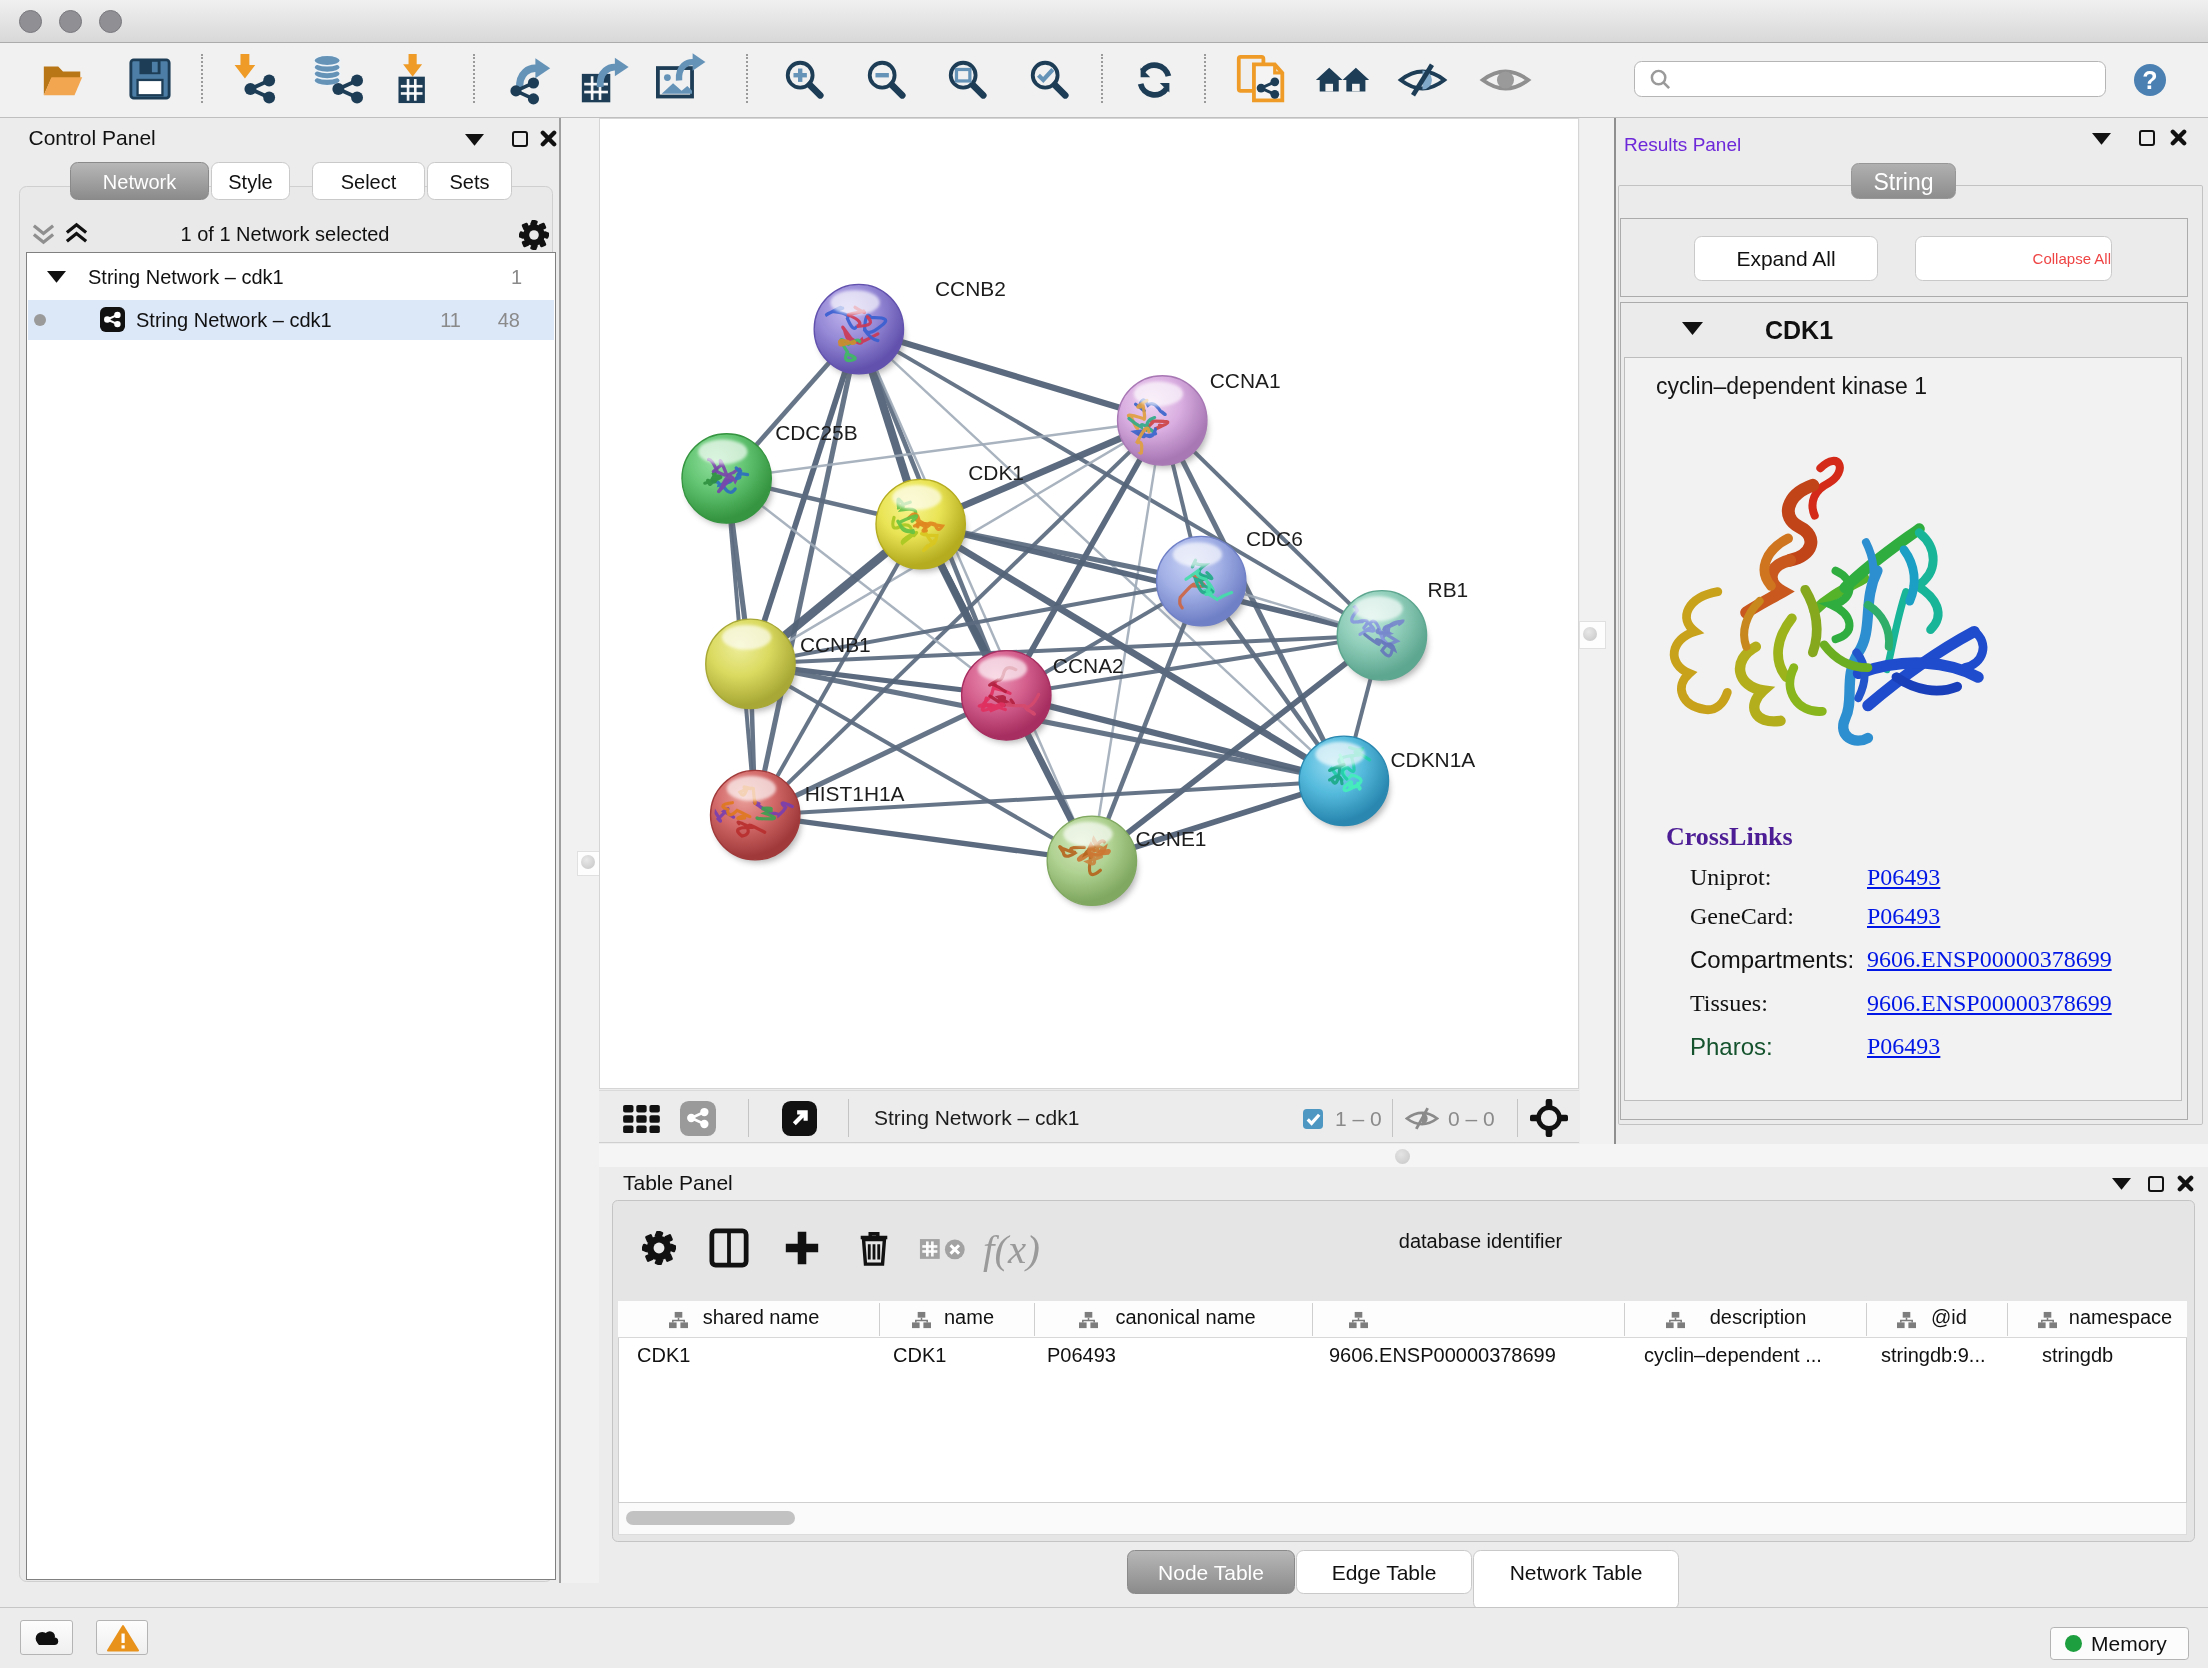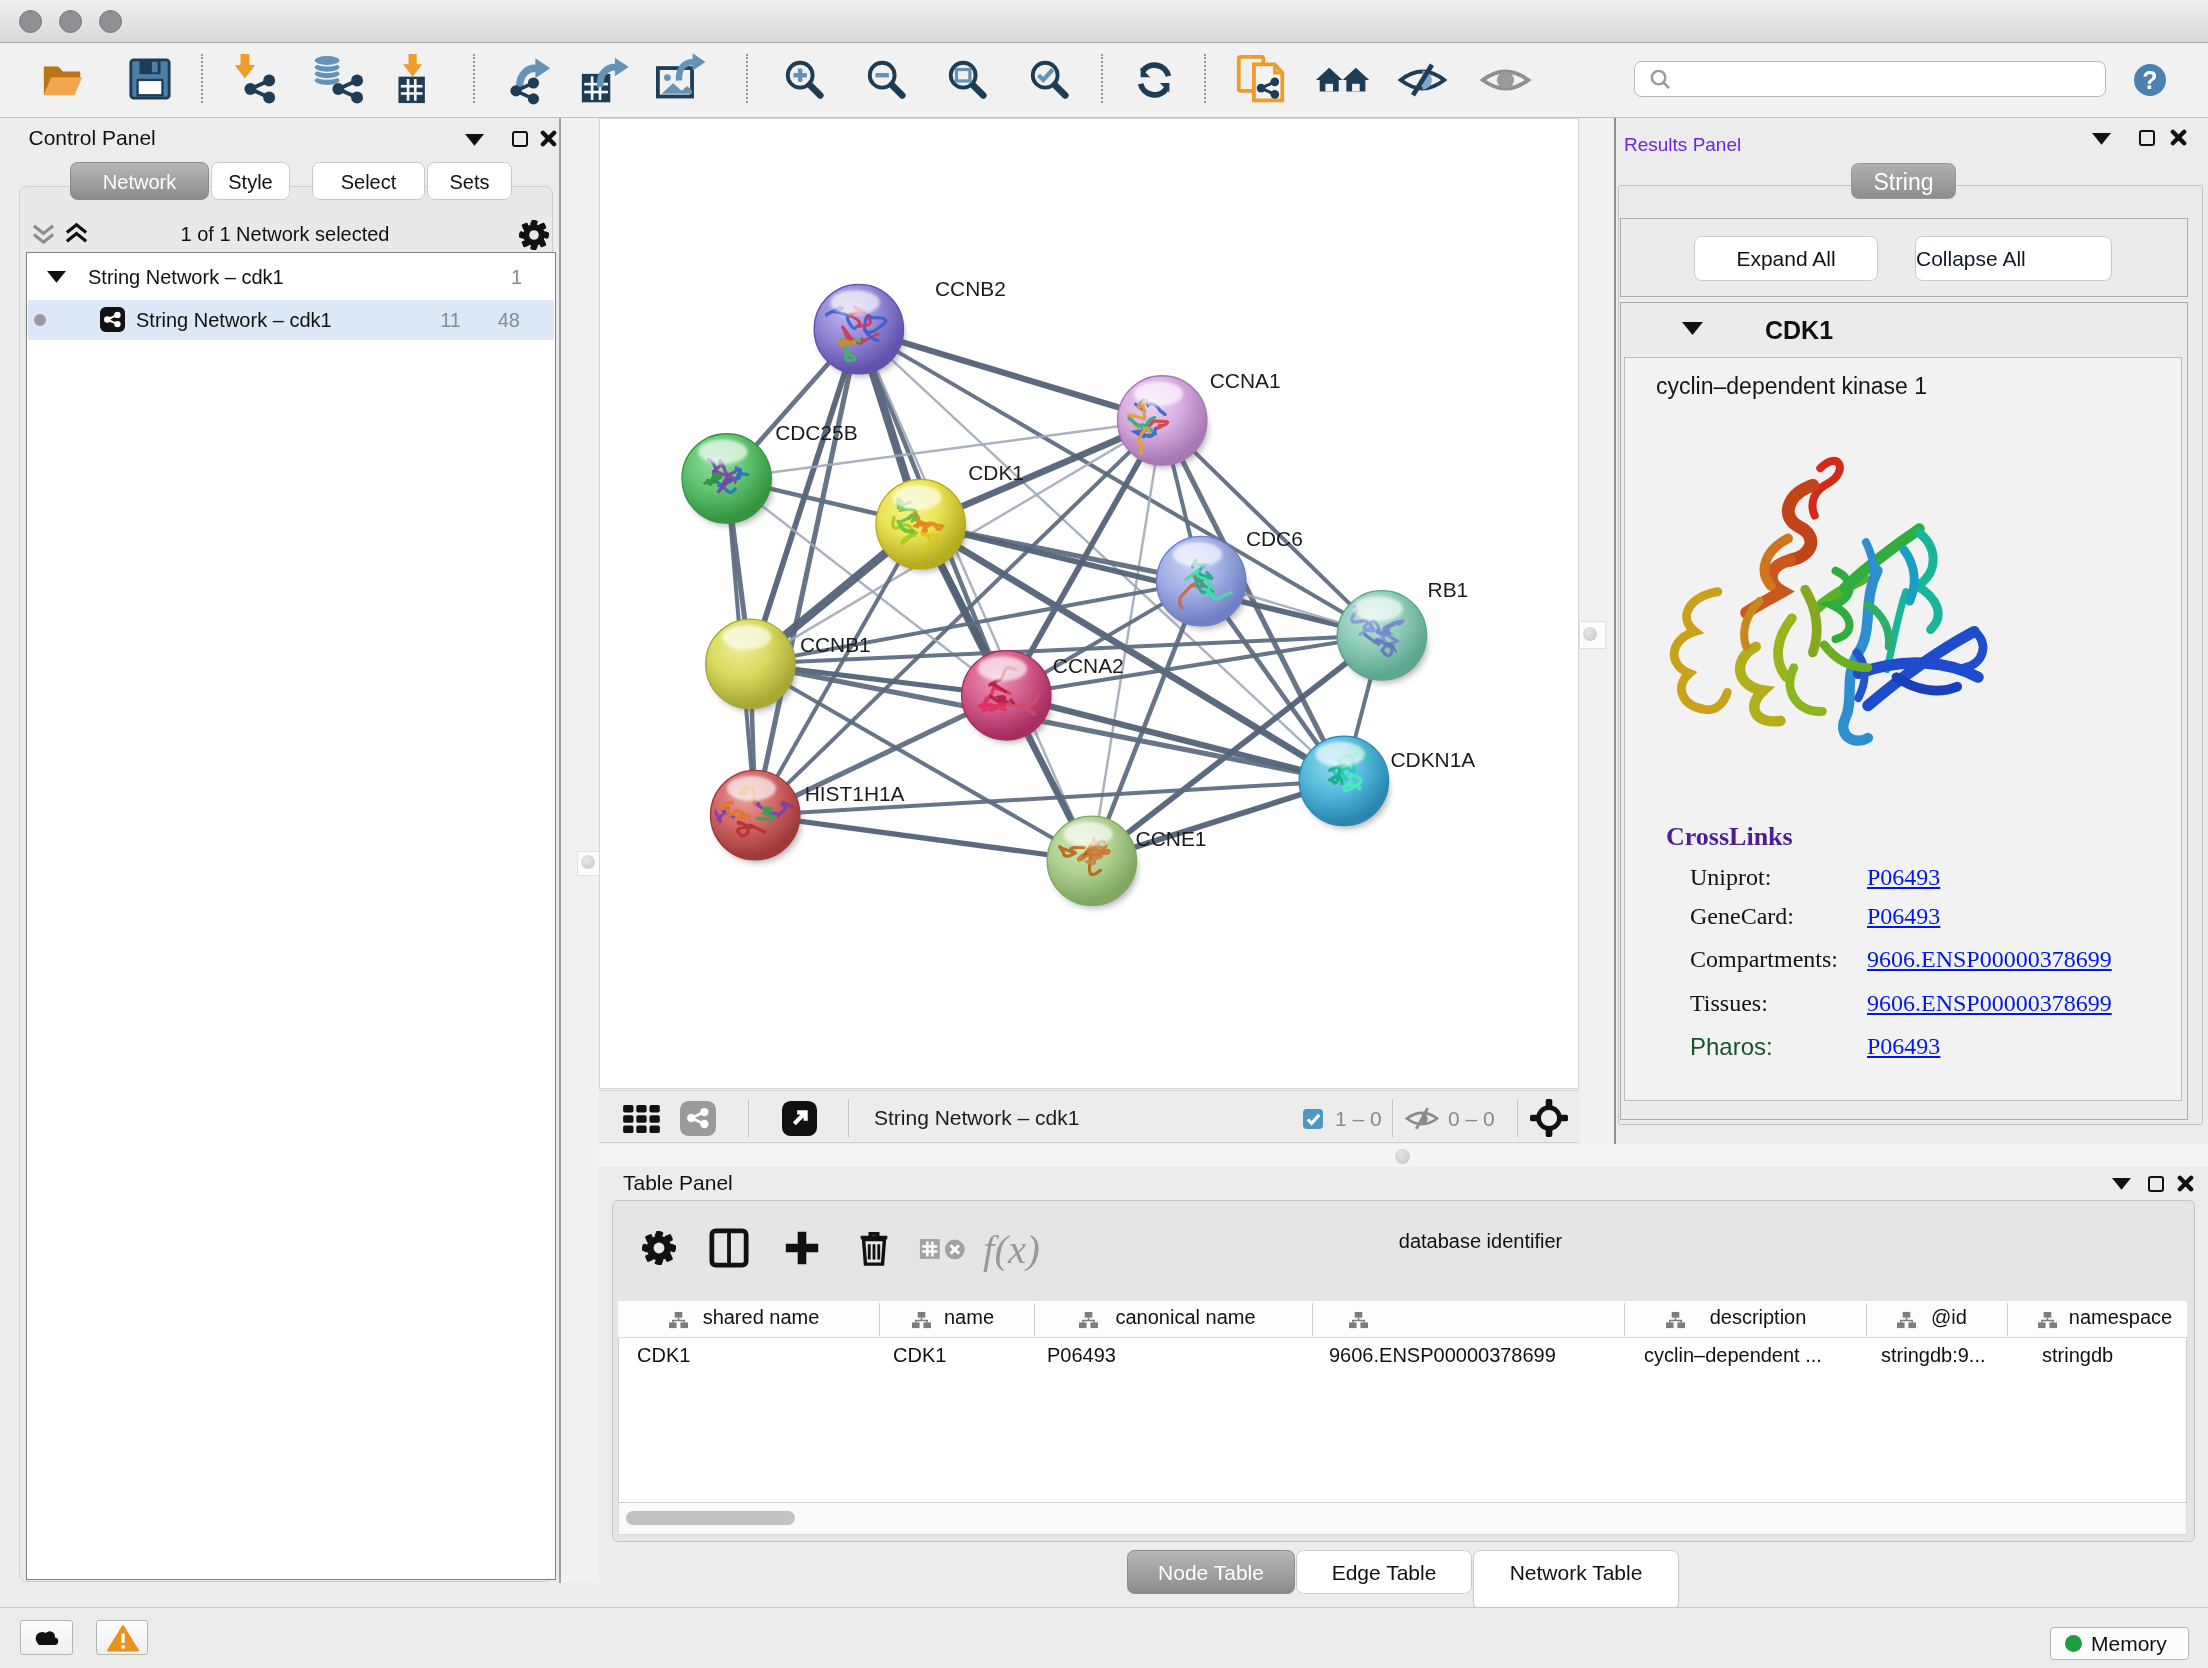--- a/index.html
+++ b/index.html
@@ -523,21 +523,21 @@
       <path d="M0,1 h20 l-10.0,12.4 z" fill="#111"></path>
     </svg>
     <div style="position:absolute;left:2139px;top:130px;width:16px;height:16px;border:2.5px solid #111;border-radius:2.9px;box-sizing:border-box"></div>
     <svg style="position:absolute;left:2170px;top:129px" width="17" height="17" viewBox="0 0 18 18">
       <path d="M3,3 L15,15 M15,3 L3,15" stroke="#111" stroke-width="4.6" stroke-linecap="round"></path>
     </svg>
     <div class="abs" style="left:1618px;top:185px;width:585px;height:940px;background:#ebebeb;border:1px solid #c2c2c2;border-radius:1.9px;box-sizing:border-box"></div>
     <div class="abs" style="left:1851px;top:163px;width:105px;height:36px;border-radius:7.6px;background:linear-gradient(#b0b0b0,#8d8d8d);border:1px solid #979797;color:#fff;font-size:23px;text-align:center;line-height:36px;box-sizing:border-box">String</div>
     <div class="abs" style="left:1620px;top:218px;width:568px;height:79px;border:1px solid #ababab;box-sizing:border-box"></div>
     <div class="abs" style="left:1694px;top:236px;width:184px;height:45px;background:#fff;border:1px solid #c9c9c9;border-radius:7.6px;font-size:21px;color:#111;text-align:center;line-height:43px;box-sizing:border-box">Expand All</div>
-    <div class="abs" style="left:1915px;top:236px;width:197px;height:45px;background:#fff;border:1px solid #c9c9c9;border-radius:7.6px;font-size:21px;color:#0f172a;text-align:left;line-height:43px;box-sizing:border-box">Collapse All</div>
+    <div class="abs" style="left:1915px;top:236px;width:197px;height:45px;background:#fff;border:1px solid #c9c9c9;border-radius:7.6px;font-size:15px;color:#ef4444;text-align:right;line-height:43px;box-sizing:border-box">Collapse All</div>
     <div class="abs" style="left:1620px;top:302px;width:568px;height:818px;border:1px solid #ababab;box-sizing:border-box"></div>
     <svg style="position:absolute;left:1682px;top:321px" width="21" height="14.3" viewBox="0 0 22 15">
       <path d="M0,1 h22 l-11.0,13.64 z" fill="#111"></path>
     </svg>
     <div class="abs" style="left:1765px;top:316px;font-size:25px;font-weight:bold;color:#111">CDK1</div>
     <div class="abs" style="left:1624px;top:357px;width:558px;height:744px;background:#f2f2f2;border:1px solid #bdbdbd;box-sizing:border-box"></div>
     <div class="abs" style="left:1656px;top:373px;font-size:23px;color:#161616">cyclin–dependent kinase 1</div>
     <svg style="position:absolute;left:1657px;top:447px" width="380" height="314" viewBox="40 20 400 330">
       <path d="M212,42 C232,22 242,46 220,58 C206,65 200,78 206,92" fill="none" stroke="#d42a1a" stroke-width="8.5" stroke-linecap="round"></path>
       <path d="M204,60 C176,70 170,94 190,104 C210,114 204,134 180,139" fill="none" stroke="#c04418" stroke-width="13.6" stroke-linecap="round"></path>
@@ -563,21 +563,21 @@
       <path d="M216,228 C228,244 244,252 262,252" fill="none" stroke="#6cae22" stroke-width="9.3" stroke-linecap="round"></path>
       <path d="M148,182 C134,196 128,214 134,230" fill="none" stroke="#c9881d" stroke-width="8.5" stroke-linecap="round"></path>
       <path d="M262,186 C278,196 286,212 284,230" fill="none" stroke="#2fae6a" stroke-width="8.5" stroke-linecap="round"></path>
       <path d="M300,128 C312,144 314,164 306,182" fill="none" stroke="#1b9fc4" stroke-width="9.3" stroke-linecap="round"></path>
     </svg>
     <div class="abs" style="left:1666px;top:822px;font-size:26px;font-weight:bold;font-family:'Liberation Serif',serif;color:#4c1d95">CrossLinks</div>
     <div class="abs" style="left:1690px;top:864px;font-size:24px;font-family:'Liberation Serif',serif;color:#111">Uniprot:</div>
     <div class="abs" style="left:1867px;top:864px;font-size:24px;font-family:'Liberation Serif',serif"><a class="lnk">P06493</a></div>
     <div class="abs" style="left:1690px;top:903px;font-size:24px;font-family:'Liberation Serif',serif;color:#111">GeneCard:</div>
     <div class="abs" style="left:1867px;top:903px;font-size:24px;font-family:'Liberation Serif',serif"><a class="lnk">P06493</a></div>
-    <div class="abs" style="left:1690px;top:946px;font-size:24px;font-family:Liberation Serif, serif;color:#111">Compartments:</div>
+    <div class="abs" style="left:1690px;top:946px;font-size:24px;font-family:Liberation Sans, sans-serif;color:#111">Compartments:</div>
     <div class="abs" style="left:1867px;top:946px;font-size:24px;font-family:'Liberation Serif',serif"><a class="lnk">9606.ENSP00000378699</a></div>
     <div class="abs" style="left:1690px;top:990px;font-size:24px;font-family:'Liberation Serif',serif;color:#111">Tissues:</div>
     <div class="abs" style="left:1867px;top:990px;font-size:24px;font-family:'Liberation Serif',serif"><a class="lnk">9606.ENSP00000378699</a></div>
     <div class="abs" style="left:1690px;top:1033px;font-size:24px;font-family:Liberation Sans, sans-serif;color:#14532d">Pharos:</div>
     <div class="abs" style="left:1867px;top:1033px;font-size:24px;font-family:'Liberation Serif',serif"><a class="lnk">P06493</a></div>
     <div class="abs" style="left:599px;top:1167px;width:1609px;height:441px;background:#ececec"></div>
     <div class="abs" style="left:623px;top:1171px;font-size:21px;color:#111">Table Panel</div>
     <svg style="position:absolute;left:2112px;top:1177px" width="19" height="13.3" viewBox="0 0 20 14">
       <path d="M0,1 h20 l-10.0,12.4 z" fill="#111"></path>
     </svg>

